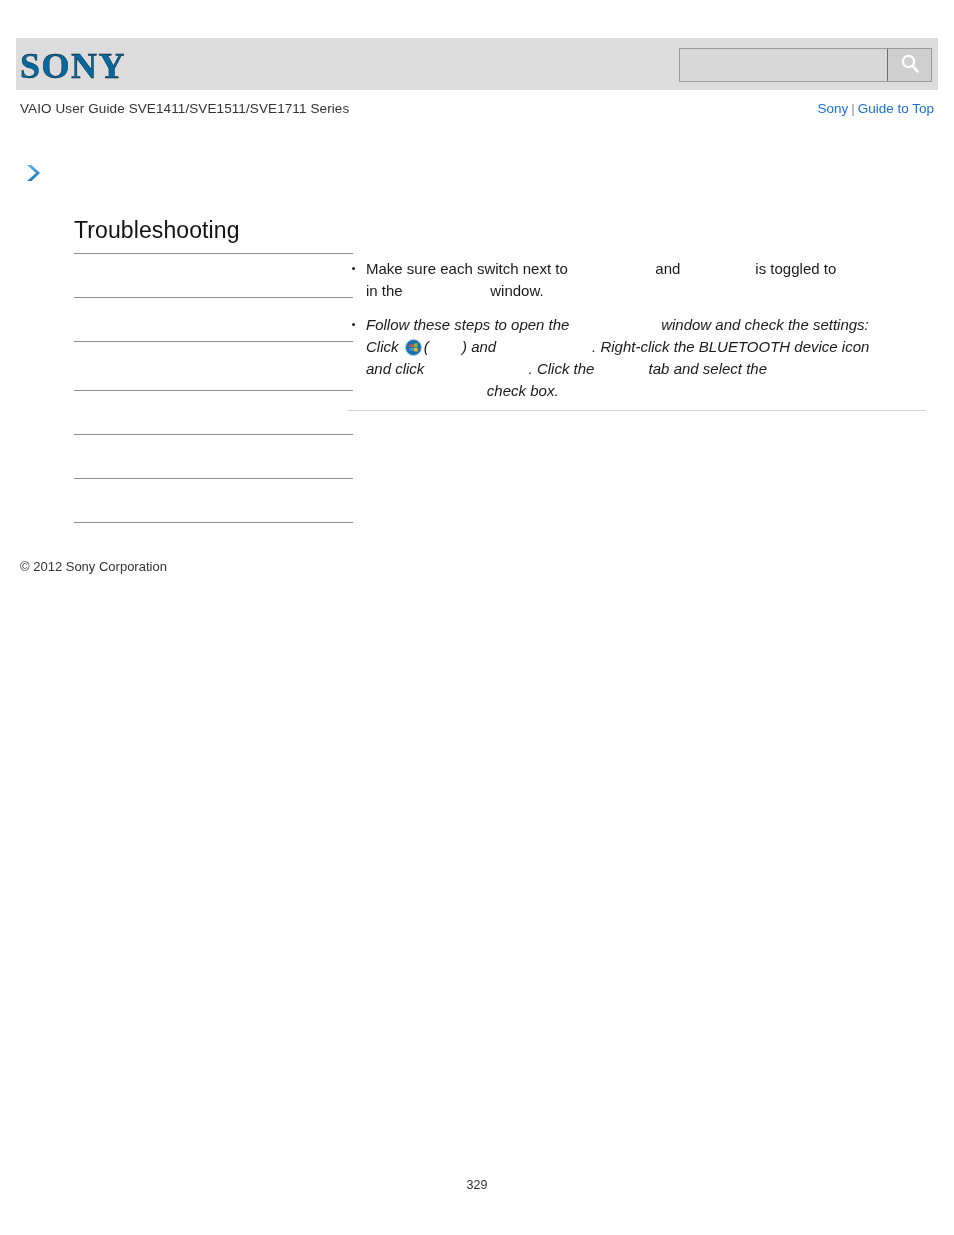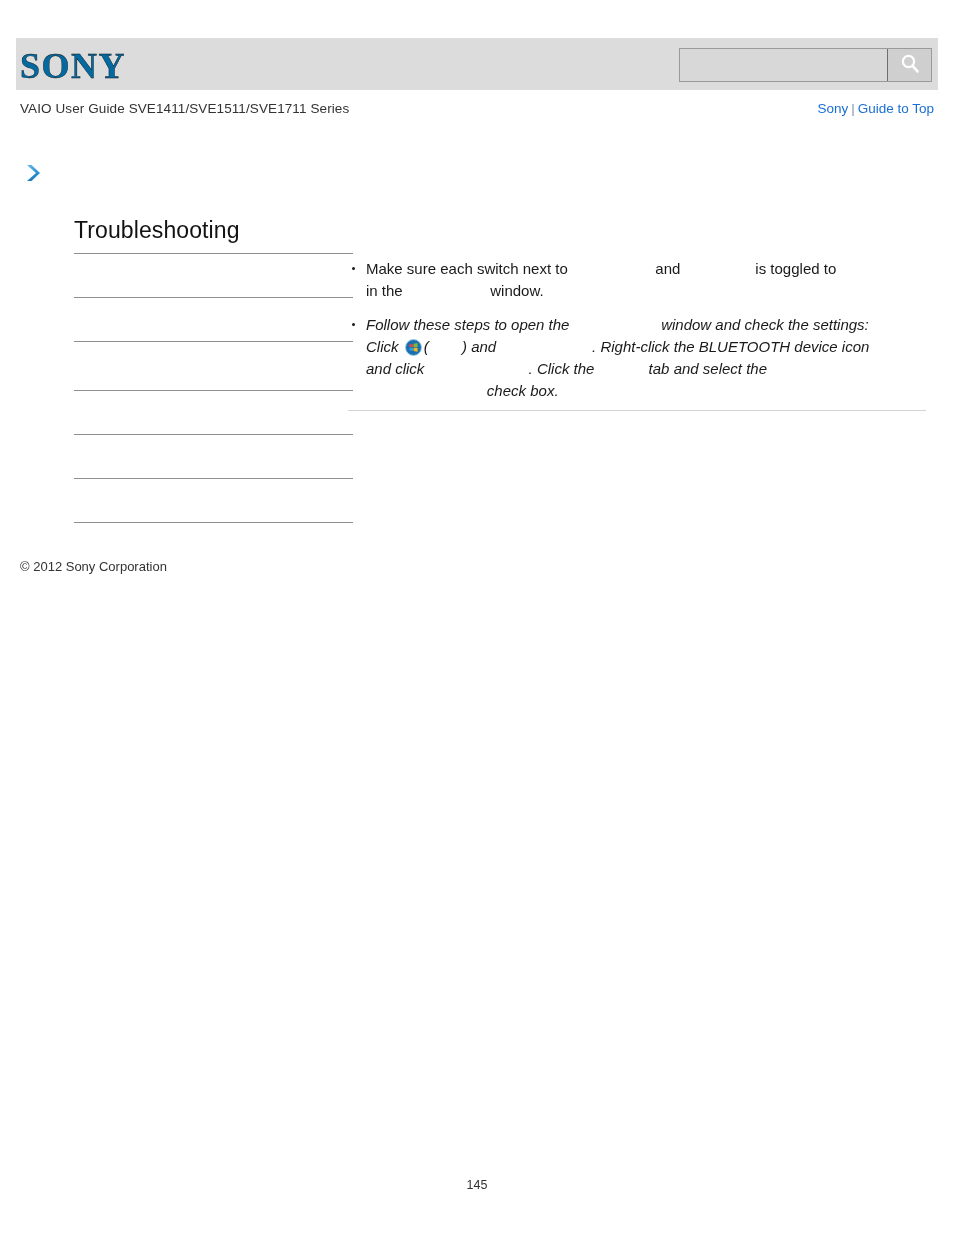--- a/index.html
+++ b/index.html
@@ -286,13 +286,13 @@
             <path d="M4.4 5.6 L8 4.9 L8 8.1 L4.4 8.1 Z" fill="#e8453c"></path>
             <path d="M8.6 4.8 L12.6 4.1 L12.6 8.1 L8.6 8.1 Z" fill="#7ab93b"></path>
             <path d="M4.4 8.7 L8 8.7 L8 11.9 L4.4 11.2 Z" fill="#2f9fe0"></path>
             <path d="M8.6 8.7 L12.6 8.7 L12.6 12.7 L8.6 12.0 Z" fill="#f5b71a"></path>
           </svg></span>(<span class="gap">&nbsp;&nbsp;&nbsp;&nbsp;&nbsp;&nbsp;&nbsp;&nbsp;</span>) and <span class="gap">&nbsp;&nbsp;&nbsp;&nbsp;&nbsp;&nbsp;&nbsp;&nbsp;&nbsp;&nbsp;&nbsp;&nbsp;&nbsp;&nbsp;&nbsp;&nbsp;&nbsp;&nbsp;&nbsp;&nbsp;&nbsp;&nbsp;</span>. Right-click the BLUETOOTH device icon<br>and click <span class="gap">&nbsp;&nbsp;&nbsp;&nbsp;&nbsp;&nbsp;&nbsp;&nbsp;&nbsp;&nbsp;&nbsp;&nbsp;&nbsp;&nbsp;&nbsp;&nbsp;&nbsp;&nbsp;&nbsp;&nbsp;&nbsp;&nbsp;&nbsp;&nbsp;</span>. Click the <span class="gap">&nbsp;&nbsp;&nbsp;&nbsp;&nbsp;&nbsp;&nbsp;&nbsp;&nbsp;&nbsp;&nbsp;&nbsp;</span>tab and select the <br><span class="gap">&nbsp;&nbsp;&nbsp;&nbsp;&nbsp;&nbsp;&nbsp;&nbsp;&nbsp;&nbsp;&nbsp;&nbsp;&nbsp;&nbsp;&nbsp;&nbsp;&nbsp;&nbsp;&nbsp;&nbsp;&nbsp;&nbsp;&nbsp;&nbsp;&nbsp;&nbsp;&nbsp;&nbsp;&nbsp;</span>check box.</li>
   </ul>
 </div>
 
 <div class="content-rule"></div>
 
-<div class="page-number">145</div>
+<div class="page-number">329</div>
 
 </body></html>

